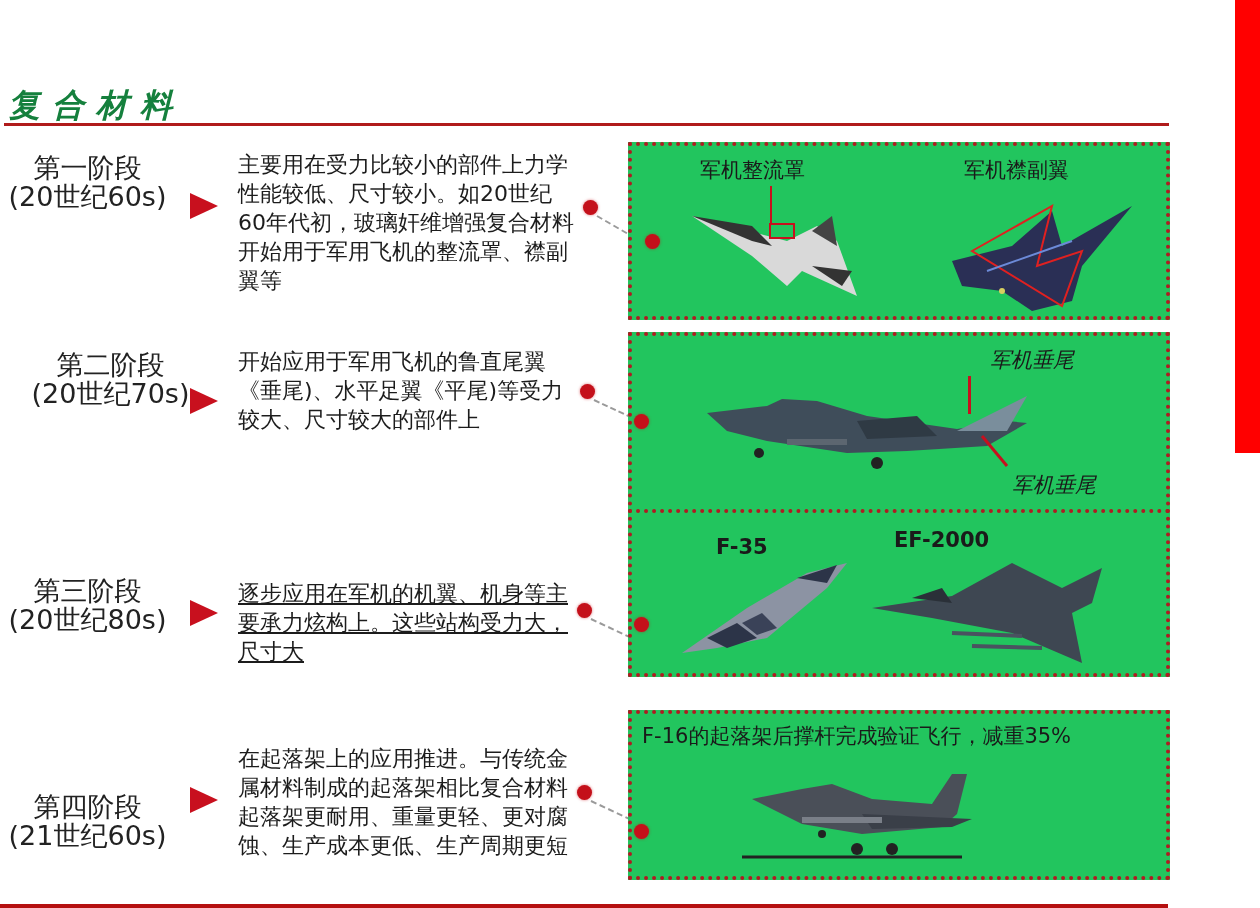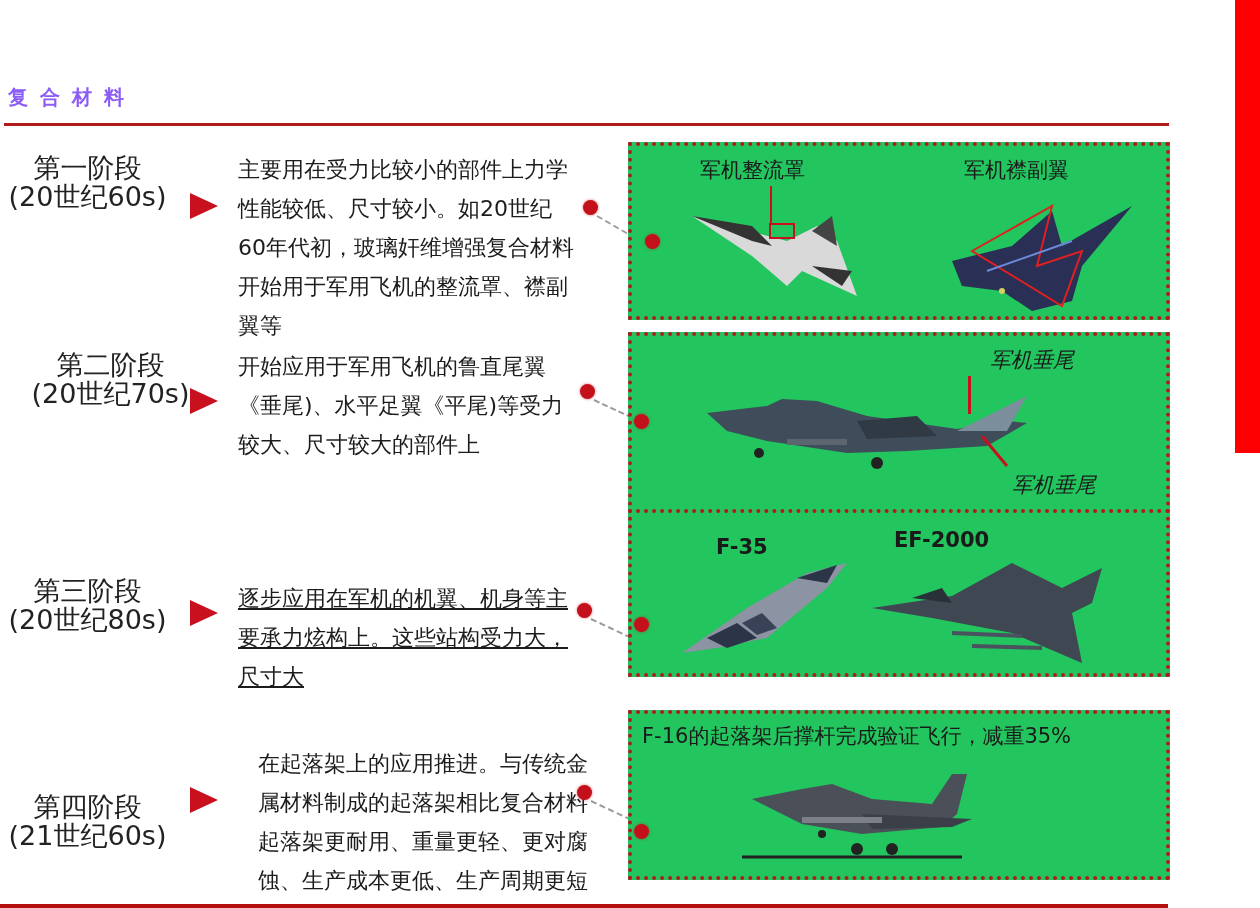--- a/index.html
+++ b/index.html
@@ -1,28 +1,28 @@
 <!DOCTYPE html>
 <html><head>
 <meta charset="utf-8">
 <style>
   * { box-sizing: border-box; margin: 0; padding: 0; }
   html, body { width: 1260px; height: 908px; background: #ffffff; overflow: hidden; }
   body { position: relative; font-family: "DejaVu Sans", "Liberation Sans", sans-serif; color: #1a1a1a; }
 
   .side-bar { position: absolute; left: 1235px; top: 0; width: 25px; height: 453px; background: #ff0000; }
 
-  .title { position: absolute; left: 8px; top: 84px; font-size: 20px; font-weight: bold; letter-spacing: 12px; color: #8b5cf6; }
+  .title { position: absolute; left: 8px; top: 84px; font-size: 32px; font-weight: bold; letter-spacing: 12px; color: #15803d; font-style: italic; }
   .title-rule { position: absolute; left: 4px; top: 123px; width: 1165px; height: 3px; background: #b01b1b; }
   .bottom-rule { position: absolute; left: 0; top: 904px; width: 1168px; height: 4px; background: #b51010; }
 
   .stage { position: absolute; left: 0; width: 1180px; }
   .stage-label { position: absolute; left: 0; width: 175px; text-align: center; font-size: 27px; line-height: 29px; color: #222; }
   .arrow { position: absolute; left: 190px; width: 0; height: 0; border-top: 13px solid transparent; border-bottom: 13px solid transparent; border-left: 28px solid #c8101e; }
-  .desc { position: absolute; left: 238px; width: 340px; font-size: 22px; line-height: 39px; color: #1c1c1c; }
+  .desc { position: absolute; left: 238px; width: 340px; font-size: 22px; line-height: 29px; color: #1c1c1c; }
   .dot { position: absolute; width: 15px; height: 15px; border-radius: 50%; background: #c4101a; box-shadow: 0 0 3px rgba(200,16,26,0.6); }
   .dash { position: absolute; border-top: 2px dashed #9a9a9a; transform-origin: left center; }
 
   .panel { position: absolute; left: 628px; width: 542px; border: 4px dotted #b01b22; background: #22c55e; }
   .panel-label { position: absolute; font-size: 21px; color: #1a1a1a; white-space: nowrap; }
   .callout-line { position: absolute; background: #c8101e; }
   .plane { position: absolute; }
 </style>
 </head>
 <body>
@@ -115,21 +115,21 @@
     </svg>
   </div>
 </div>
 
 <div class="stage" style="top:0;">
   <div class="stage-label" style="top:792px;">
     <div>第四阶段</div>
     <div>(21世纪60s)</div>
   </div>
   <div class="arrow" style="top:787px;"></div>
-  <div class="desc" style="top:744px;margin-left:20px;">在起落架上的应用推进。与传统金属材料制成的起落架相比复合材料起落架更耐用、重量更轻、更对腐蚀、生产成本更低、生产周期更短</div>
+  <div class="desc" style="top:744px;">在起落架上的应用推进。与传统金属材料制成的起落架相比复合材料起落架更耐用、重量更轻、更对腐蚀、生产成本更低、生产周期更短</div>
   <div class="dot" style="left:577px; top:785px;"></div>
   <div class="dash" style="left:591px; top:800px; width:44px; transform:rotate(25deg);"></div>
   <div class="panel" style="top:710px; height:170px;">
     <div class="dot" style="left:2px; top:110px;"></div>
     <div class="panel-label" style="left:10px; top:8px;">F-16的起落架后撑杆完成验证飞行，减重35%</div>
     <svg class="plane" style="left:110px; top:55px;" width="250" height="100" viewBox="0 0 250 100">
       <polygon points="10,30 60,20 90,15 130,30 190,35 210,5 225,5 215,45 200,58 120,65 60,55 30,40" fill="#4a4f58"></polygon>
       <polygon points="120,45 230,50 210,58 130,60" fill="#3a3f48"></polygon>
       <rect x="60" y="48" width="80" height="6" fill="#7a7f88"></rect>
       <circle cx="80" cy="65" r="4" fill="#222"></circle>

